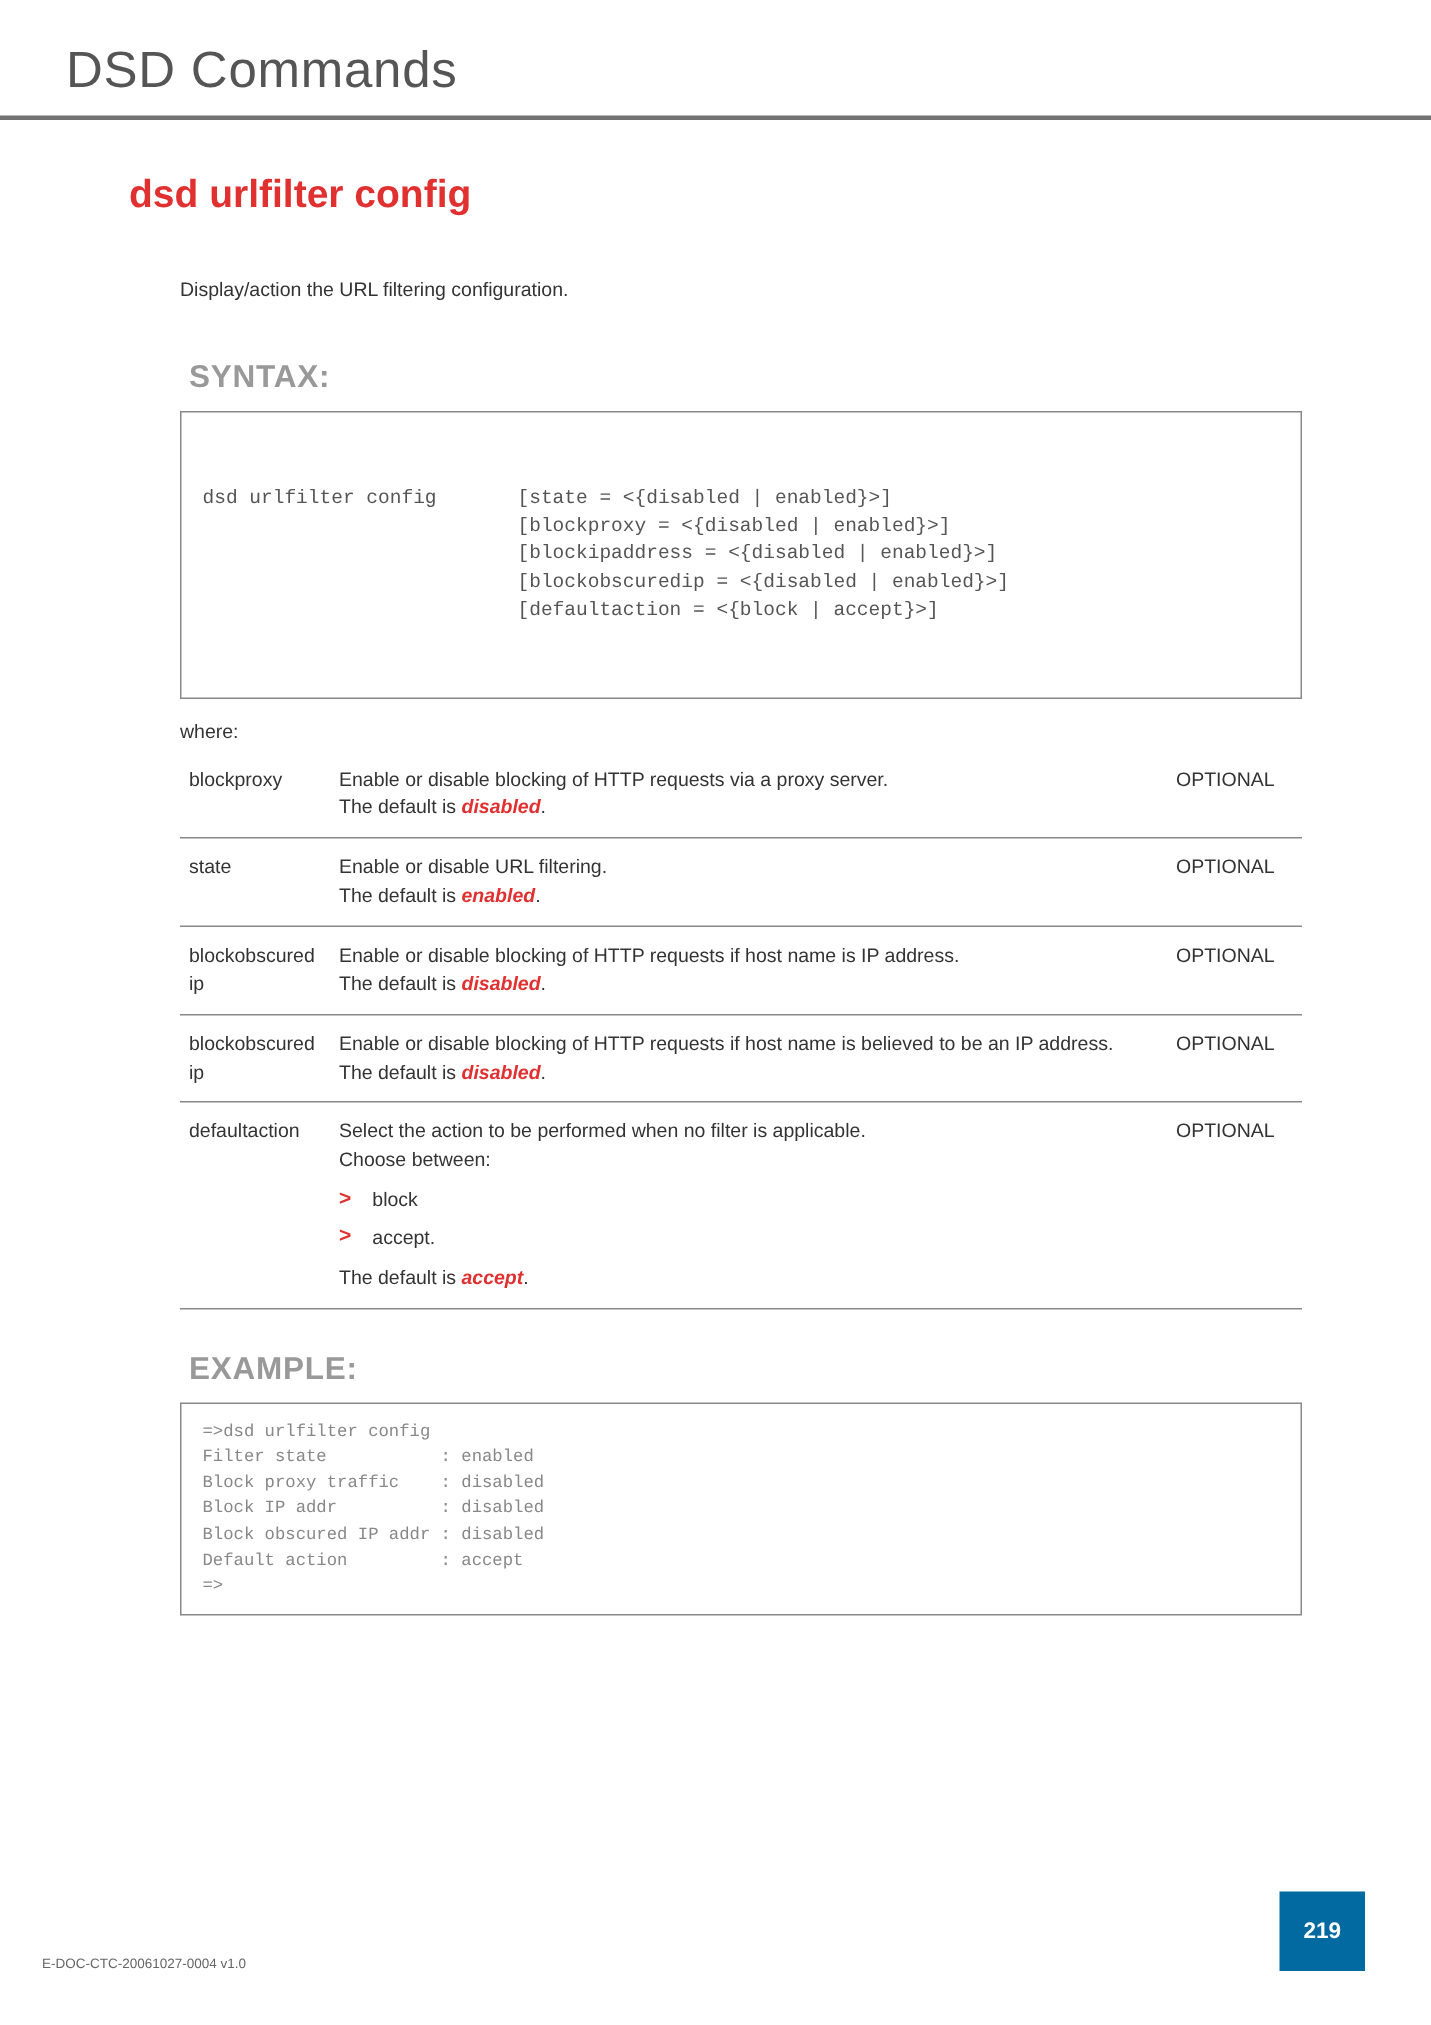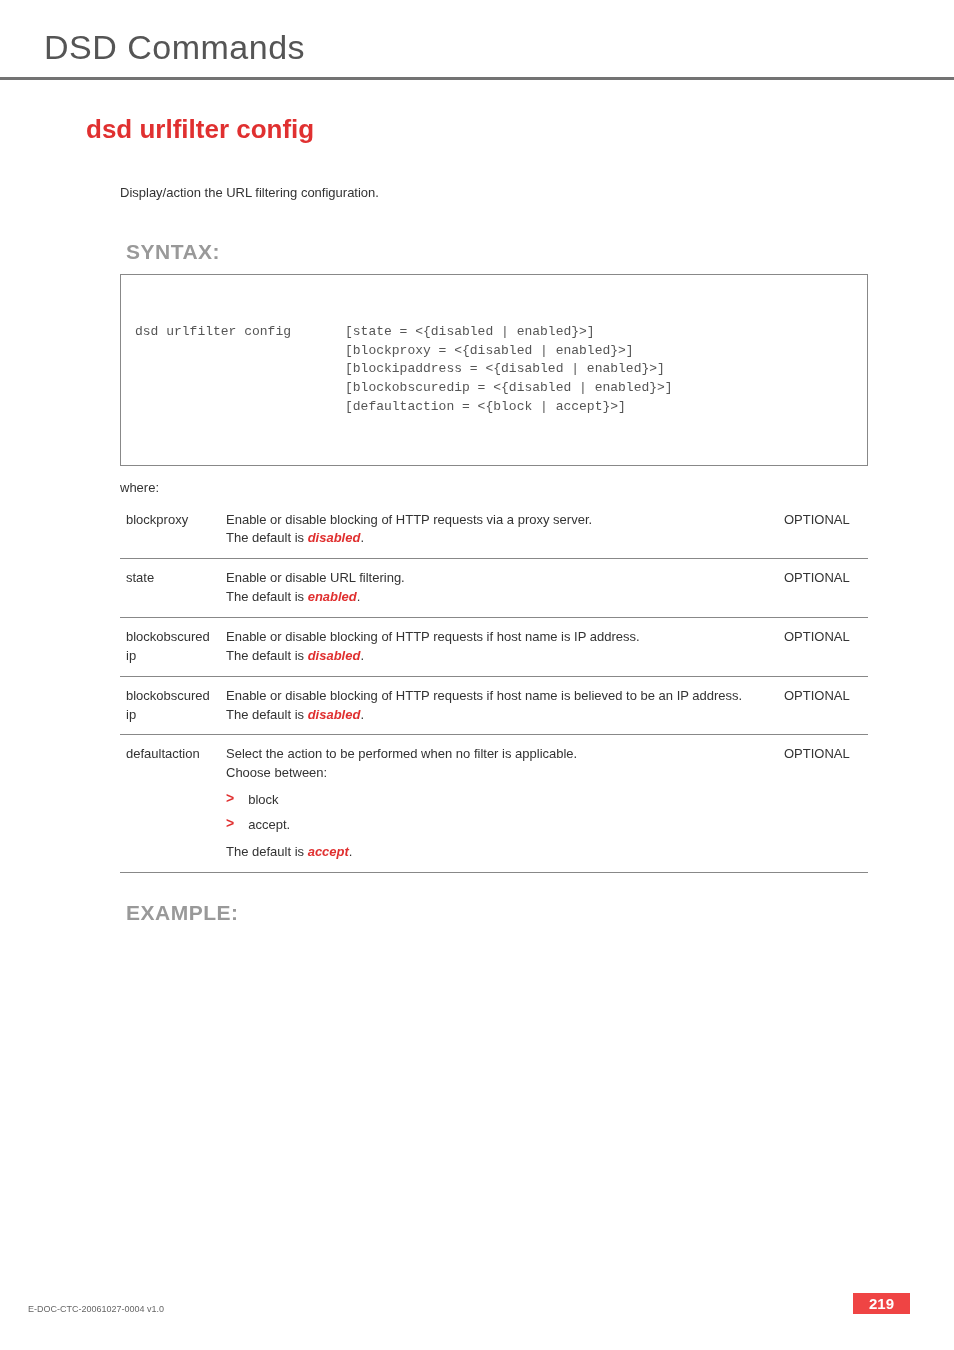--- a/index.html
+++ b/index.html
@@ -107,25 +107,25 @@
     right: 44px;
     display: flex;
     justify-content: space-between;
     align-items: flex-end;
   }
   .doc-id {
     font-size: 9px;
     color: #666;
   }
   .page-badge {
-    background: #ef4444;
+    background: #0369a1;
     color: #fff;
     font-weight: 700;
     font-size: 15px;
-    padding: 2px 16px;
+    padding: 18px 16px;
   }
 </style>
 </head>
 <body>
 
 <div class="page-header">
   <h1>DSD Commands</h1>
 </div>
 
 <div class="content">
@@ -187,20 +187,27 @@
                 <span>accept.</span>
               </div>
             </div><div class="after-bullets"><span>The default is </span><span class="emph">accept</span><span>.</span></div></td>
           <td class="param-opt">OPTIONAL</td>
         </tr>
       </tbody>
   </table>
 
   <div class="example-section">
     <div class="section-label">EXAMPLE:</div>
+    <div class="example-box">=&gt;dsd urlfilter config
+Filter state           : enabled
+Block proxy traffic    : disabled
+Block IP addr          : disabled
+Block obscured IP addr : disabled
+Default action         : accept
+=&gt;</div>
   </div>
 
 </div>
 
 <div class="footer">
   <div class="doc-id">E-DOC-CTC-20061027-0004 v1.0</div>
   <div class="page-badge">219</div>
 </div>
 
 </body></html>

